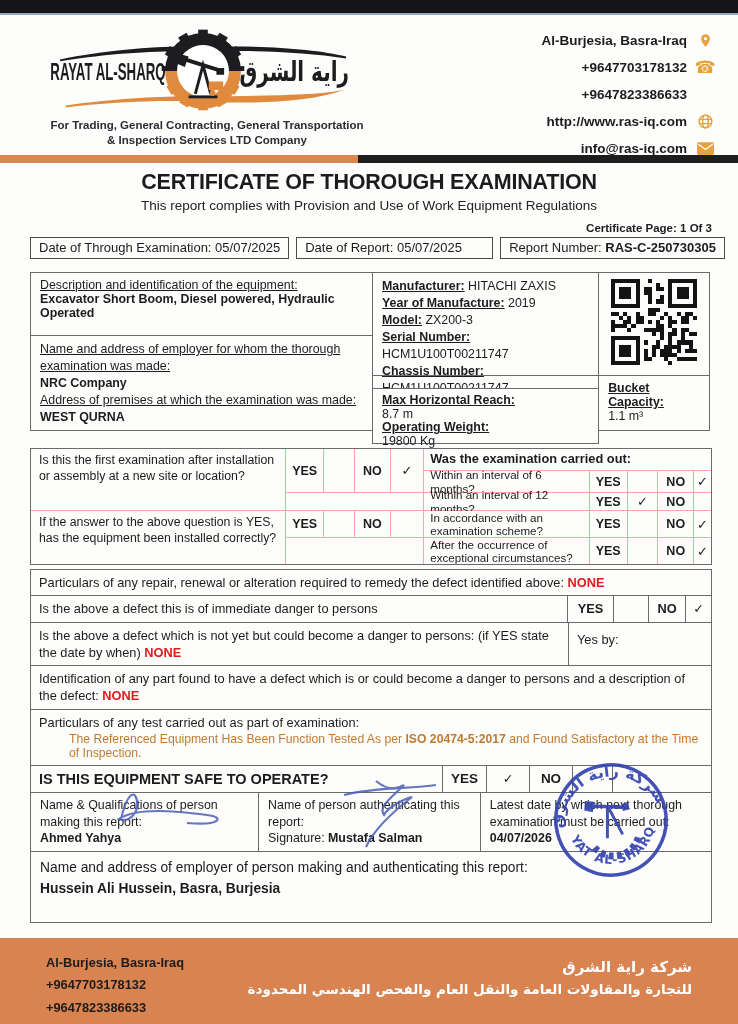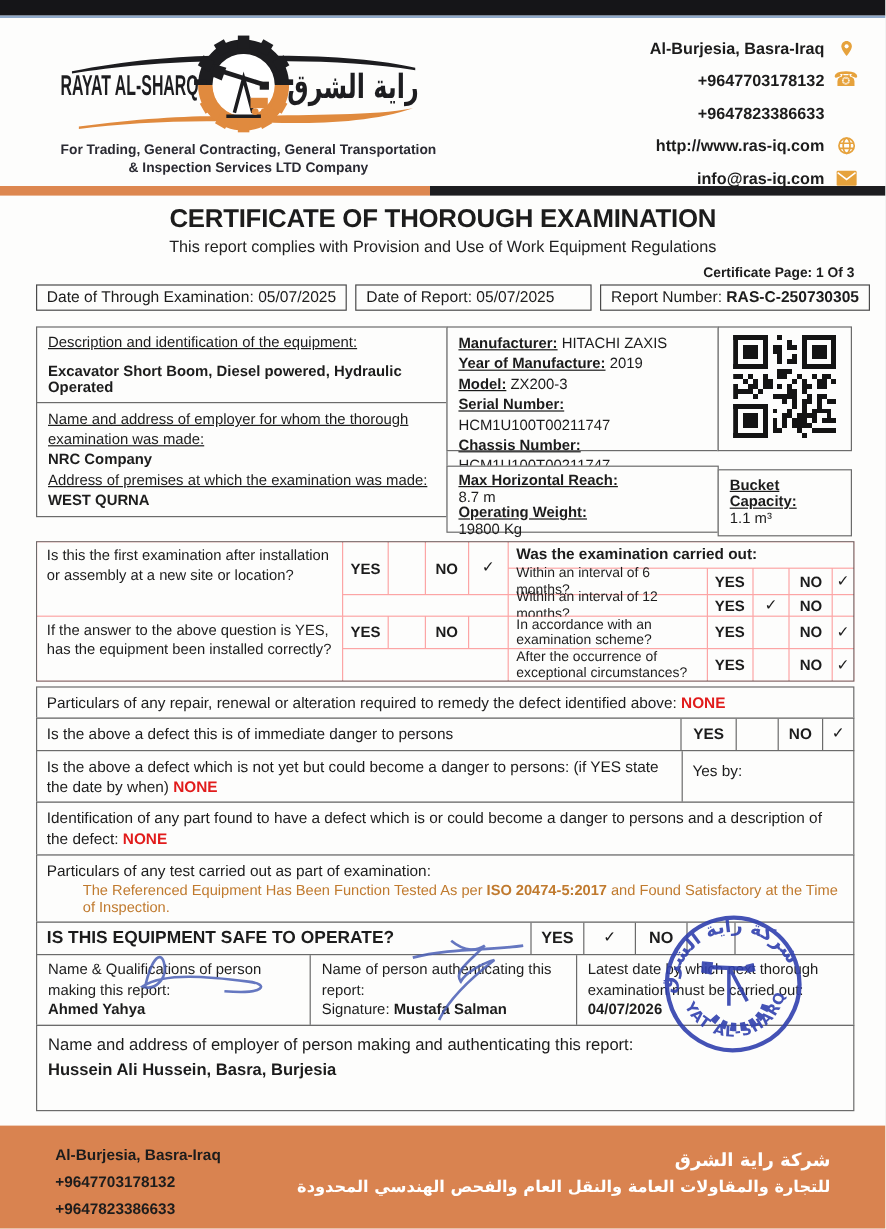--- a/index.html
+++ b/index.html
@@ -36,21 +36,21 @@
 
   
   .date-row { display:flex; gap:7px; font-size:13px; }
   .date-box { border:1.5px solid #4a4a4a; padding:2px 8px 3px 8px; background:#fdfdfc; white-space:nowrap; }
   .date-box.b1 { flex:0 0 238px; } .date-box.b2 { flex:0 0 197px; } .date-box.b3 { flex:1; }
   .bold { font-weight:bold; }
 
   
   .equip { display:flex; margin-top:13px; font-size:12.4px; }
   .ecol { display:flex; flex-direction:column; }
-  .ecol.c1 { width:50.3%; } .ecol.c2 { width:33.3%; margin-left:-1px;gap:13px; } .ecol.c3 { width:16.4%; margin-left:-1px;gap:16px; }
+  .ecol.c1 { width:50.3%; } .ecol.c2 { width:33.3%; margin-left:-1px;gap:13px; } .ecol.c3 { width:16.4%; margin-left:-1px; }
   .ecell { border:1px solid #6b6b6b; background:#fdfdfc; padding:5px 9px; }
   .ecell + .ecell { margin-top:-1px; }
   .u { text-decoration:underline; }
   .lbl { font-weight:bold; text-decoration:underline; }
   .eline { line-height:17px; }
   .qr-cell { display:flex; align-items:flex-start; justify-content:center; padding:6px 4px; }
 
   
   .qtable { display:grid; margin-top:4px;
     grid-template-columns:37.4% 5.4% 4.4% 5.1% 4.8% 24.2% 5.4% 4.4% 5.1% auto;
@@ -224,21 +224,21 @@
       <div class="date-box b3">
         <span>Report Number:</span>
         <span class="bold">RAS-C-250730305</span>
       </div>
     </div>
 
     <div class="equip">
       <div class="ecol c1">
         <div class="ecell" style="height:64px;">
           <div class="u">Description and identification of the equipment:</div>
-          <div class="bold" style="margin-top:10px;">Excavator Short Boom, Diesel powered, Hydraulic Operated</div>
+          <div class="bold" style="margin-top:0;">Excavator Short Boom, Diesel powered, Hydraulic Operated</div>
         </div>
         <div class="ecell" style="height:96px;">
           <div class="u eline">Name and address of employer for whom the thorough examination was made:</div>
           <div class="bold eline">NRC Company</div>
           <div class="u eline">Address of premises at which the examination was made:</div>
           <div class="bold eline">WEST QURNA</div>
         </div>
       </div>
       <div class="ecol c2">
         <div class="ecell" style="height:104px;">

